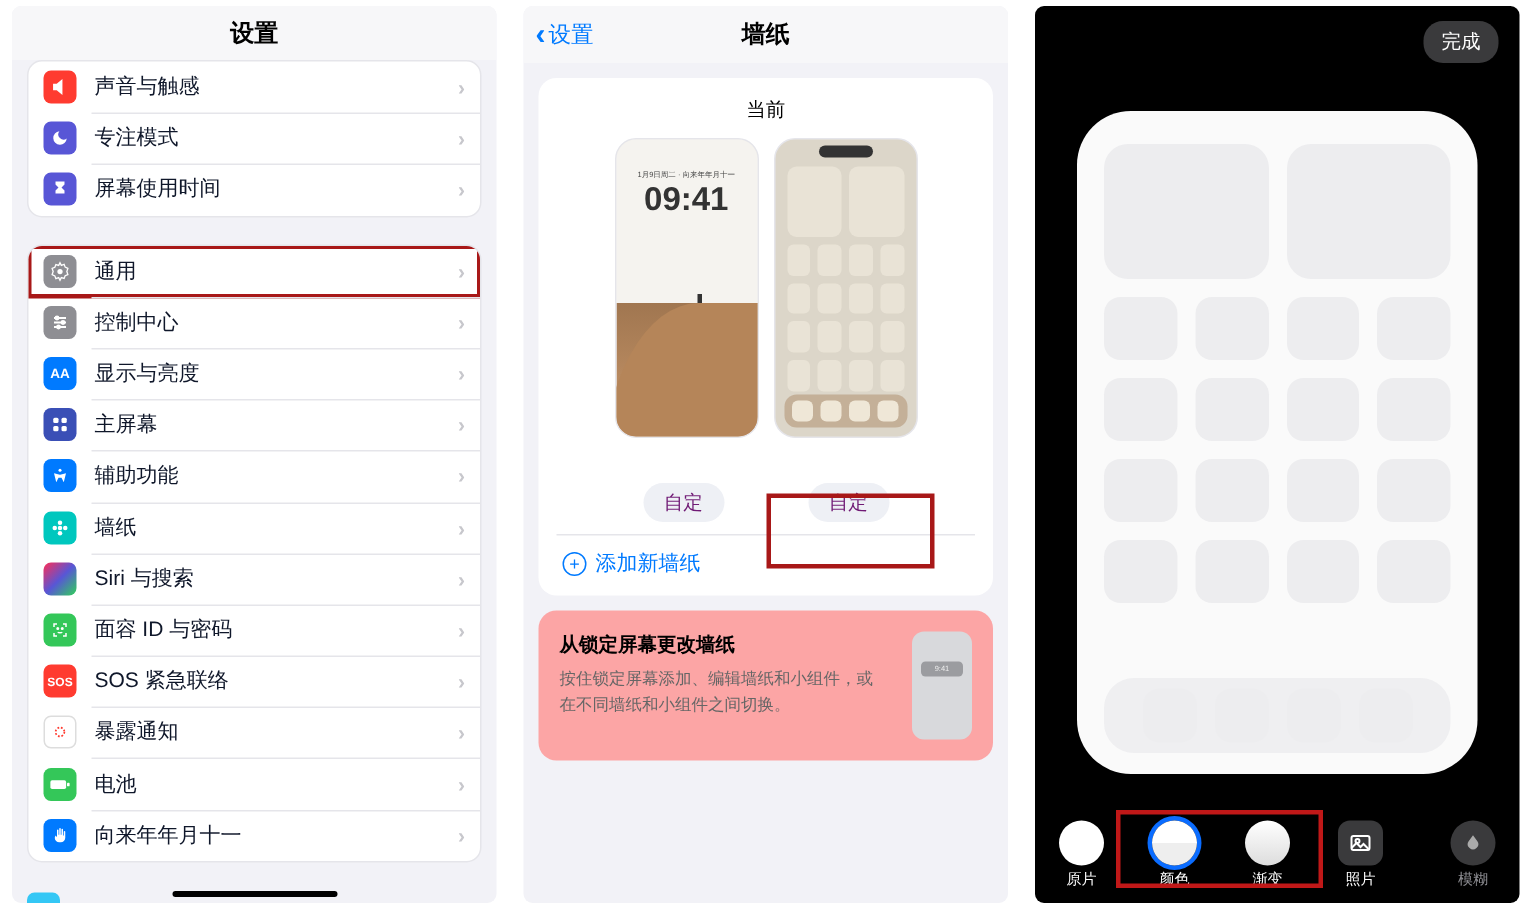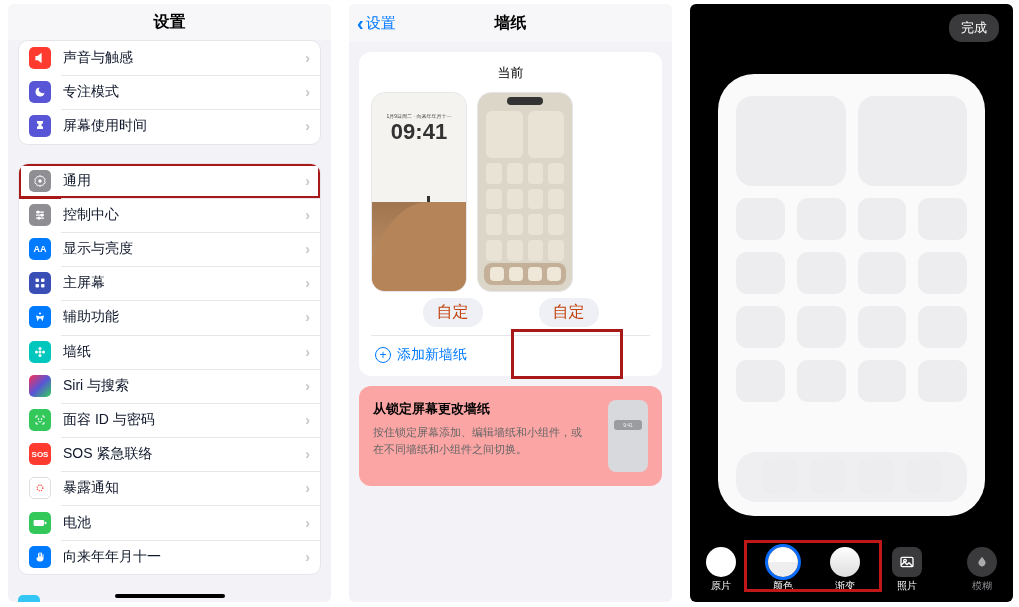--- a/index.html
+++ b/index.html
@@ -147,20 +147,21 @@
     }
     .current-label {
       text-align: center;
       font-size: 13px;
       color: #000;
       margin-bottom: 10px;
     }
     .previews {
       display: flex;
       gap: 10px;
+      justify-content: center;
       margin-bottom: 6px;
     }
     .preview {
       width: 96px; height: 200px;
       border-radius: 14px;
       overflow: hidden;
       position: relative;
       border: 0.5px solid #e5e5ea;
     }
     .lock-preview { background: linear-gradient(#ece9e3 55%, #a07650 55%, #c9976a); }
@@ -178,23 +179,24 @@
       gap:5px;
     }
     .home-widget { grid-column:1/3; grid-row:1/3; background:#e9e3d6; border-radius:6px; }
     .home-widget2 { grid-column:3/5; grid-row:1/3; background:#e9e3d6; border-radius:6px; }
     .app-icon { background:#e9e3d6; border-radius:4px; }
     .dock { position:absolute; bottom:6px; left:6px; right:6px; height:22px; background:rgba(180,150,120,0.6); border-radius:8px; display:flex; gap:5px; padding:4px; justify-content:center; }
     .dock .app-icon{ width:14px; height:14px; background:#efe7d7; }
 
     .customize-btns { display:flex; gap:10px; justify-content:center; }
     .pill-btn {
-      background:#eef0f5; color:#c2410c;
-      font-size:16px; padding:4px 14px;
+      background:#eef0f5; color:#701a75;
+      font-size:13px; padding:4px 14px;
       border-radius:14px;
+      margin-top:24px;
     }
     .highlight-box-2 {
       position:absolute;
       border: 3px solid #a81818;
       pointer-events:none;
     }
     .add-link {
       display:flex; align-items:center; gap:6px;
       color:#007aff; font-size:14px;
       padding: 10px 4px 4px 4px;

